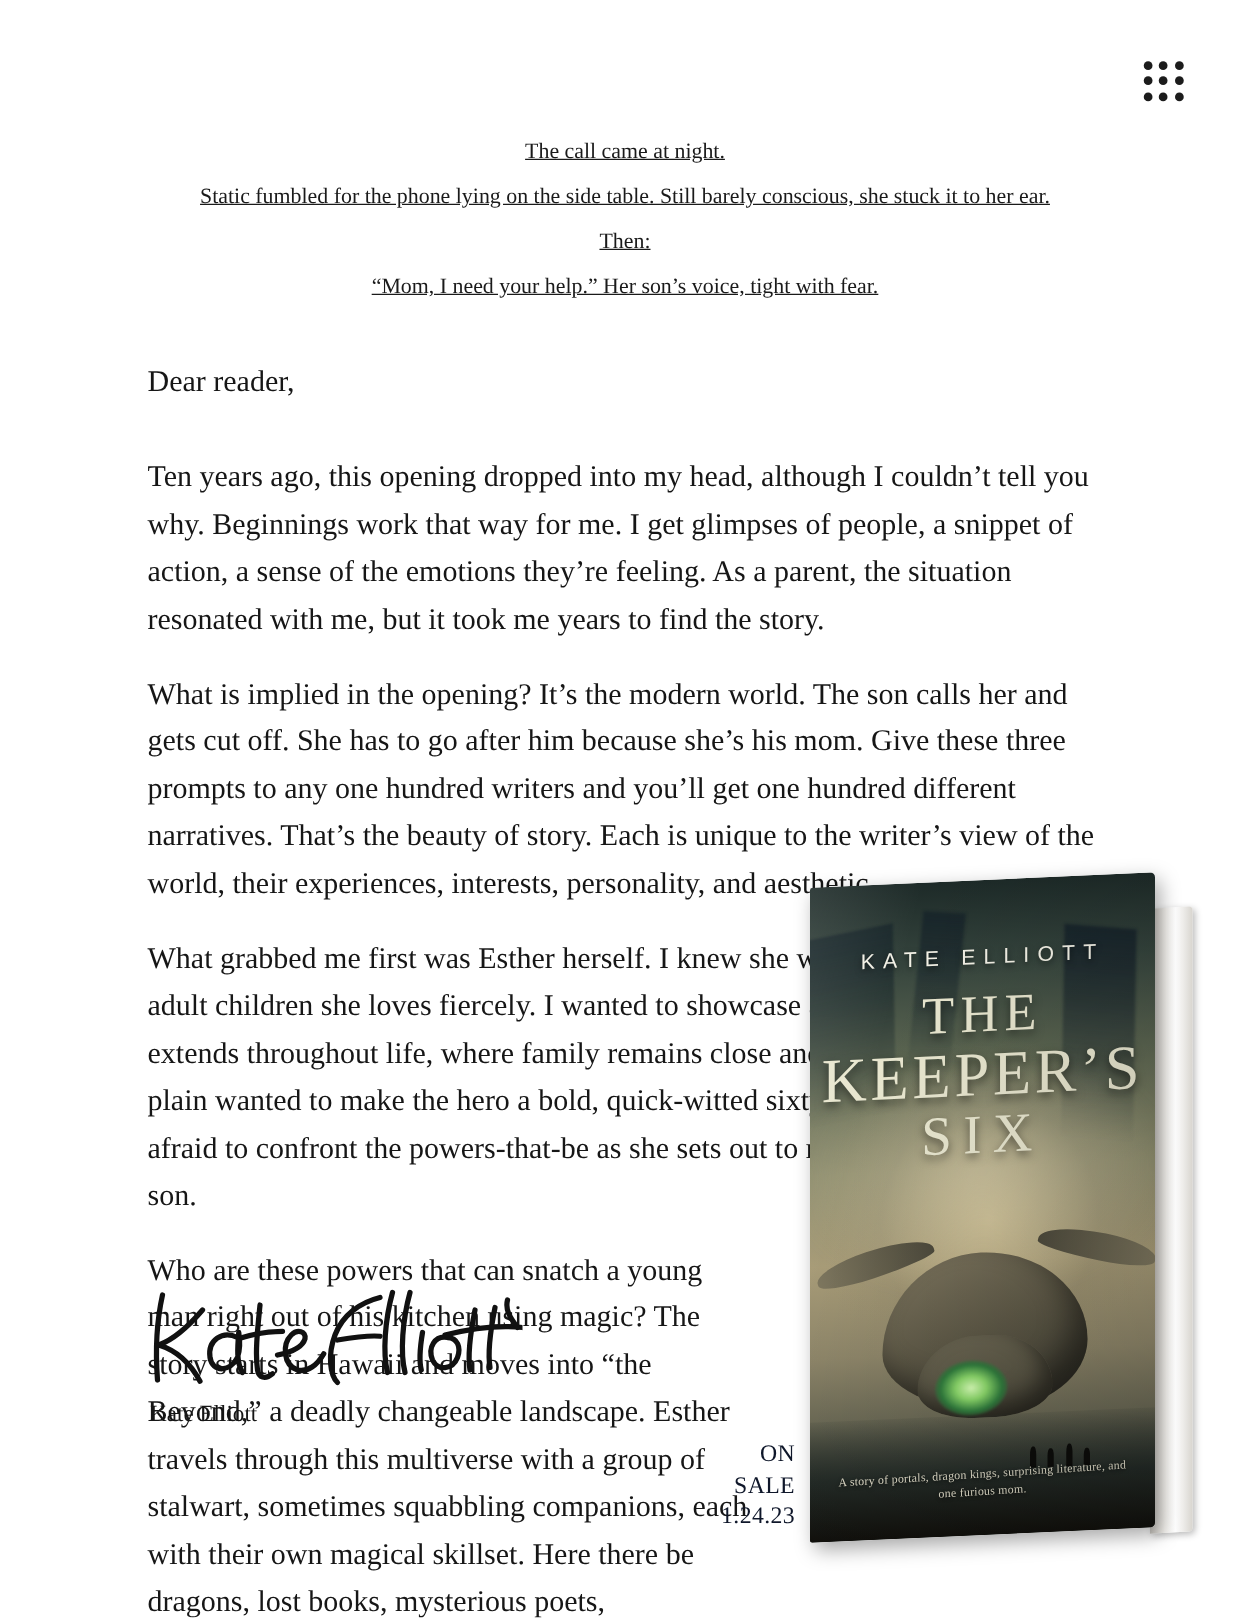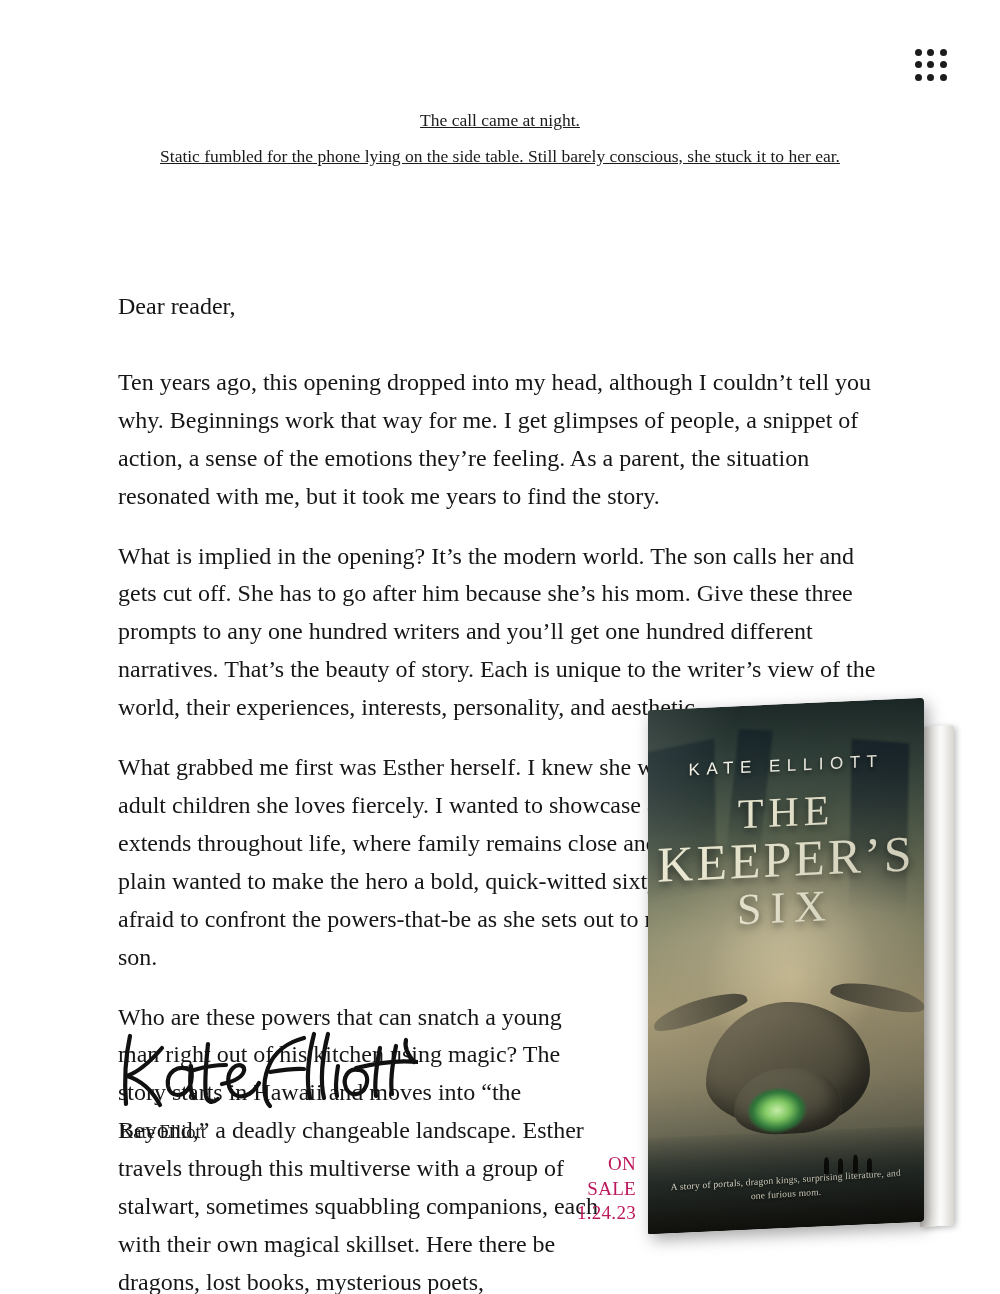--- a/index.html
+++ b/index.html
@@ -102,21 +102,21 @@
 
   
   #on-sale {
     position: absolute;
     left: 556px;
     top: 1152px;
     width: 80px;
     text-align: right;
     font-size: 19px;
     line-height: 1.3;
-    color: #be185d;
+    color: #0f172a;
     letter-spacing: .3px;
   }
 
   
   #book {
     position: absolute;
     left: 648px;
     top: 704px;
     width: 306px;
     height: 530px;
@@ -297,20 +297,22 @@
   <i></i>
   <i></i>
   <i></i>
   <i></i>
   <i></i>
 </div>
 
 <div class="excerpt">
   <p>The call came at night.</p>
   <p>Static fumbled for the phone lying on the side table. Still barely conscious, she stuck it to her ear.</p>
+  <p>Then:</p>
+  <p>“Mom, I need your help.” Her son’s voice, tight with fear.</p>
 </div>
 
 <div class="letter">
   <p class="salutation">Dear reader,</p>
   <p>Ten years ago, this opening dropped into my head, although I couldn’t tell you why. Beginnings work that way for me. I get glimpses of people, a snippet of action, a sense of the emotions they’re feeling. As a parent, the situation resonated with me, but it took me years to find the story.</p>
   <p>What is implied in the opening? It’s the modern world. The son calls her and gets cut off. She has to go after him because she’s his mom. Give these three prompts to any one hundred writers and you’ll get one hundred different narratives. That’s the beauty of story. Each is unique to the writer’s view of the world, their experiences, interests, personality, and aesthetic.</p>
   <p>What grabbed me first was Esther herself. I knew she was an older woman with adult children she loves fiercely. I wanted to showcase a parent/child bond that extends throughout life, where family remains close and involved. I also just plain wanted to make the hero a bold, quick-witted sixty-year-old who isn’t afraid to confront the powers-that-be as she sets out to rescue her kidnapped son.</p>
   <p class="wrap-col">Who are these powers that can snatch a young man right out of his kitchen using magic? The story starts in Hawaii and moves into “the Beyond,” a deadly changeable landscape. Esther travels through this multiverse with a group of stalwart, sometimes squabbling companions, each with their own magical skillset. Here there be dragons, lost books, mysterious poets, exceedingly unpleasant monsters, grinding bureaucracy, and one fearless mom’s absolute determination to get her son back from one of the most powerful creatures imaginable.</p>
   <p class="enjoy"><span>I hope you enjoy </span><em>The Keeper’s Six</em><span>.</span></p>
 </div>

